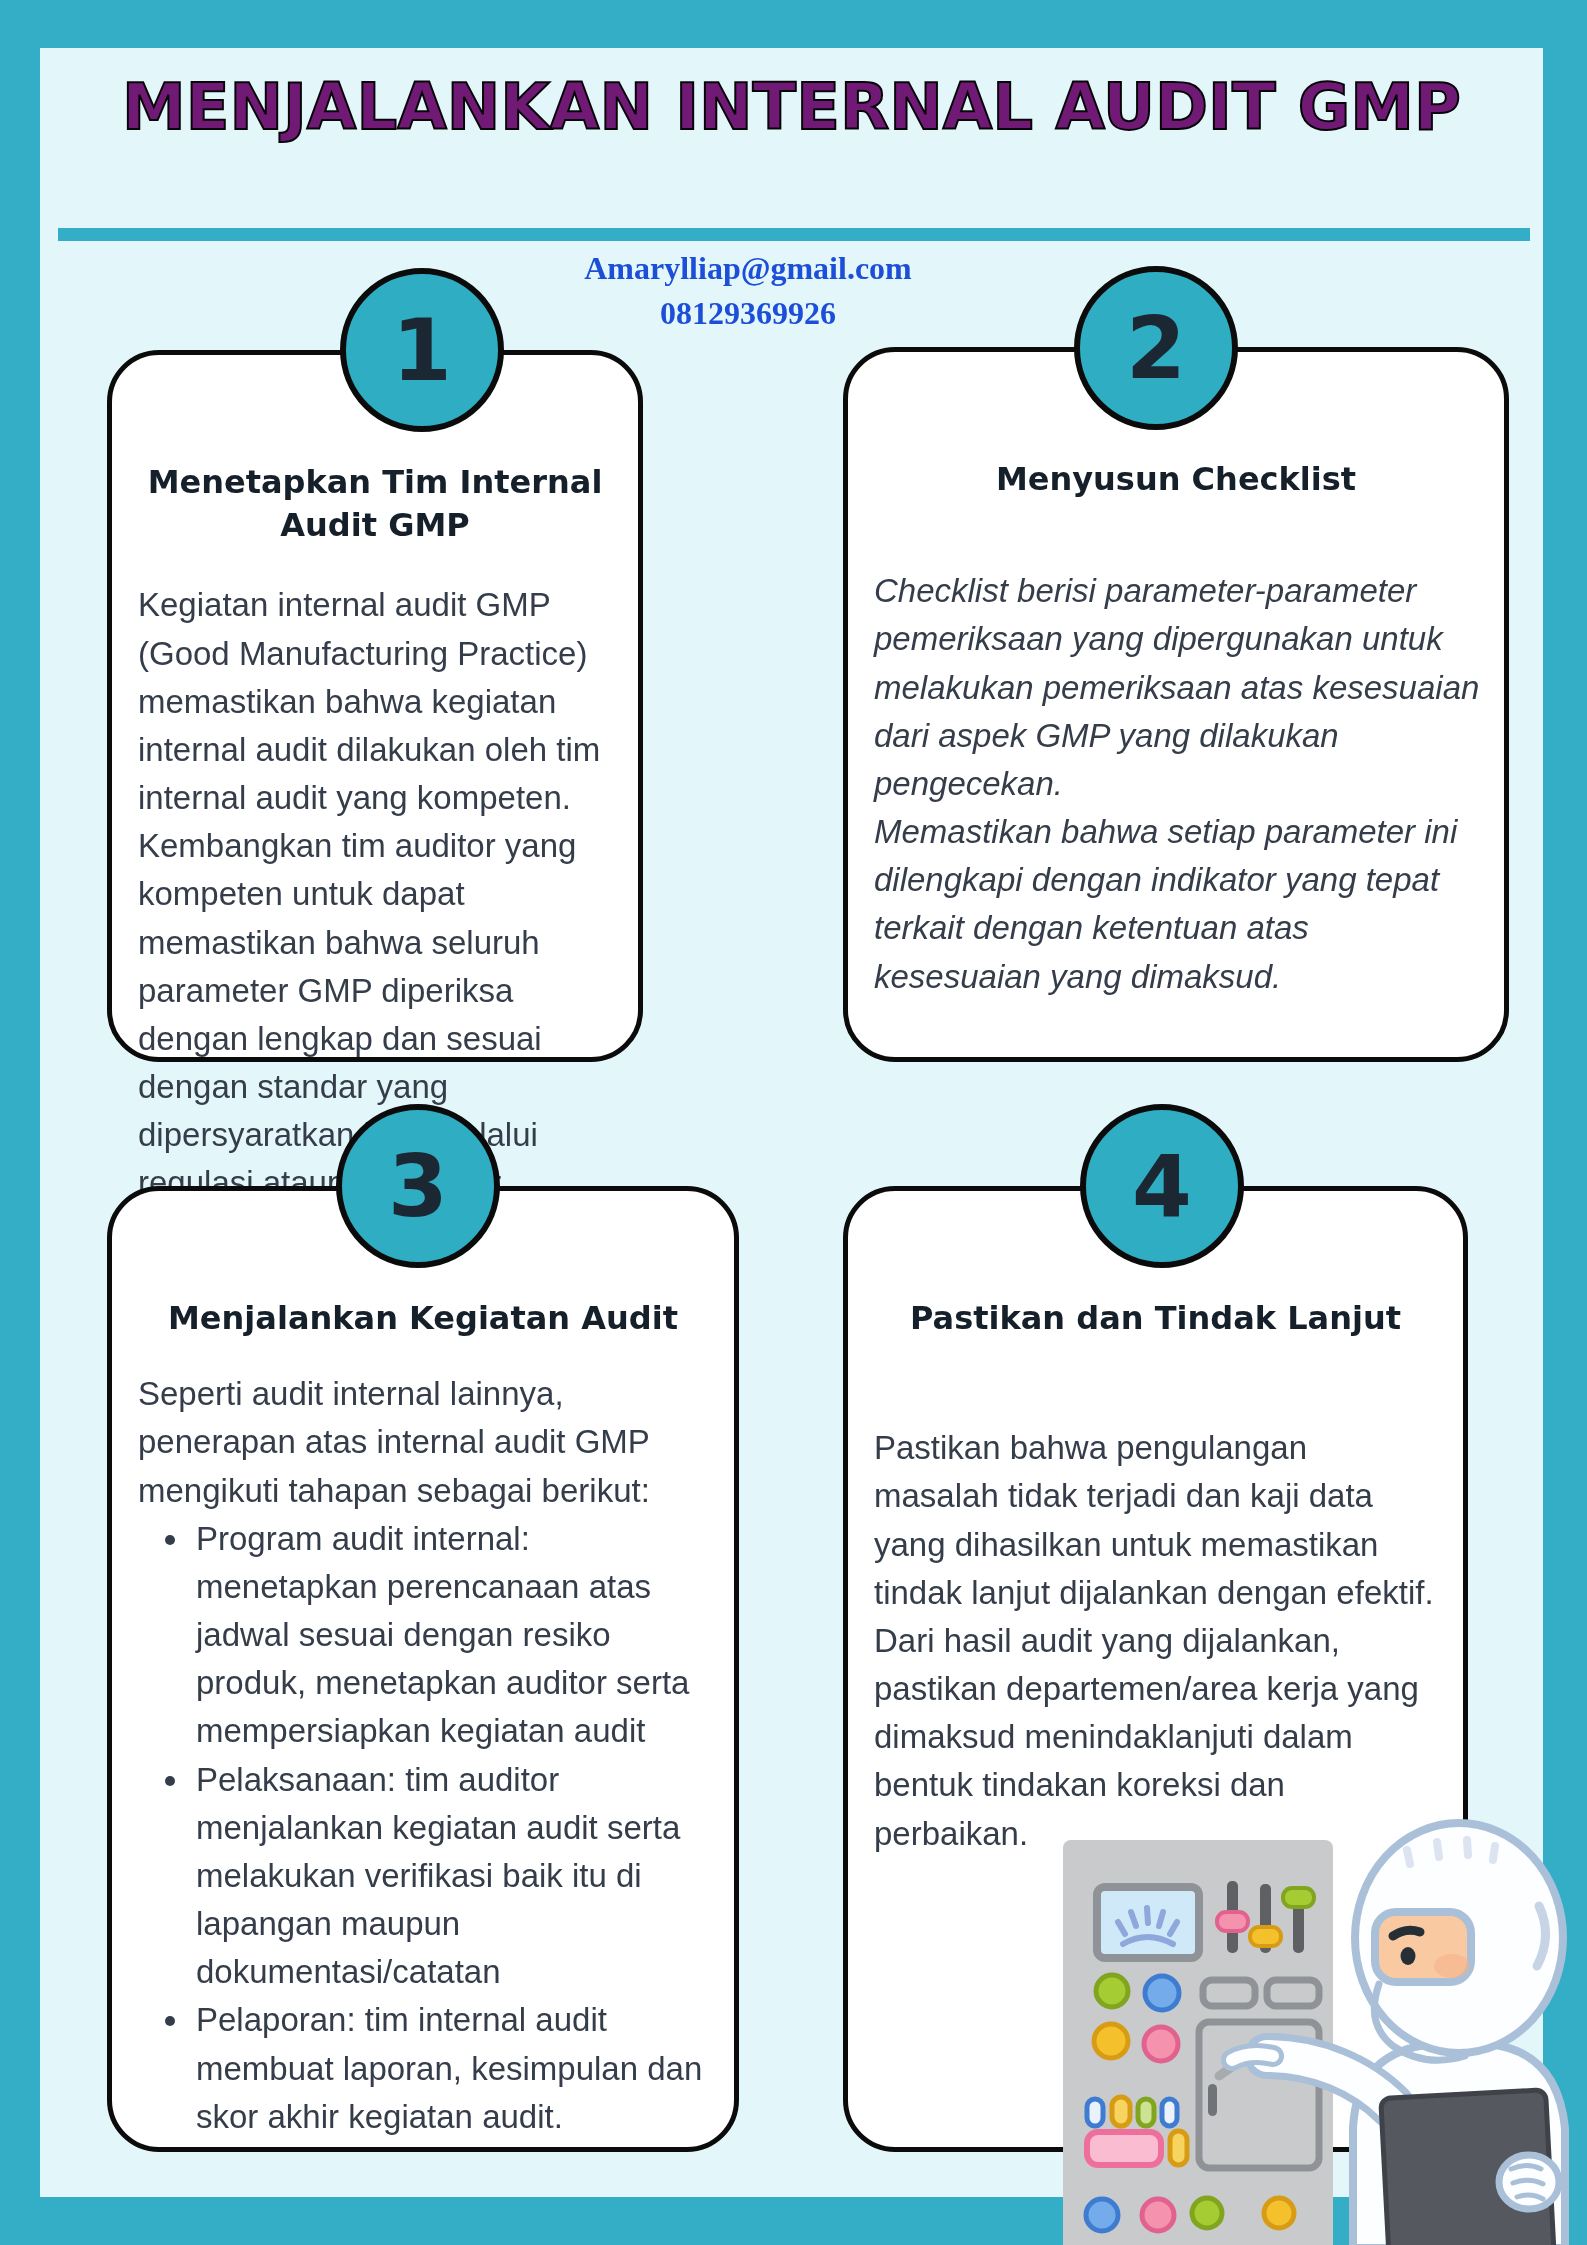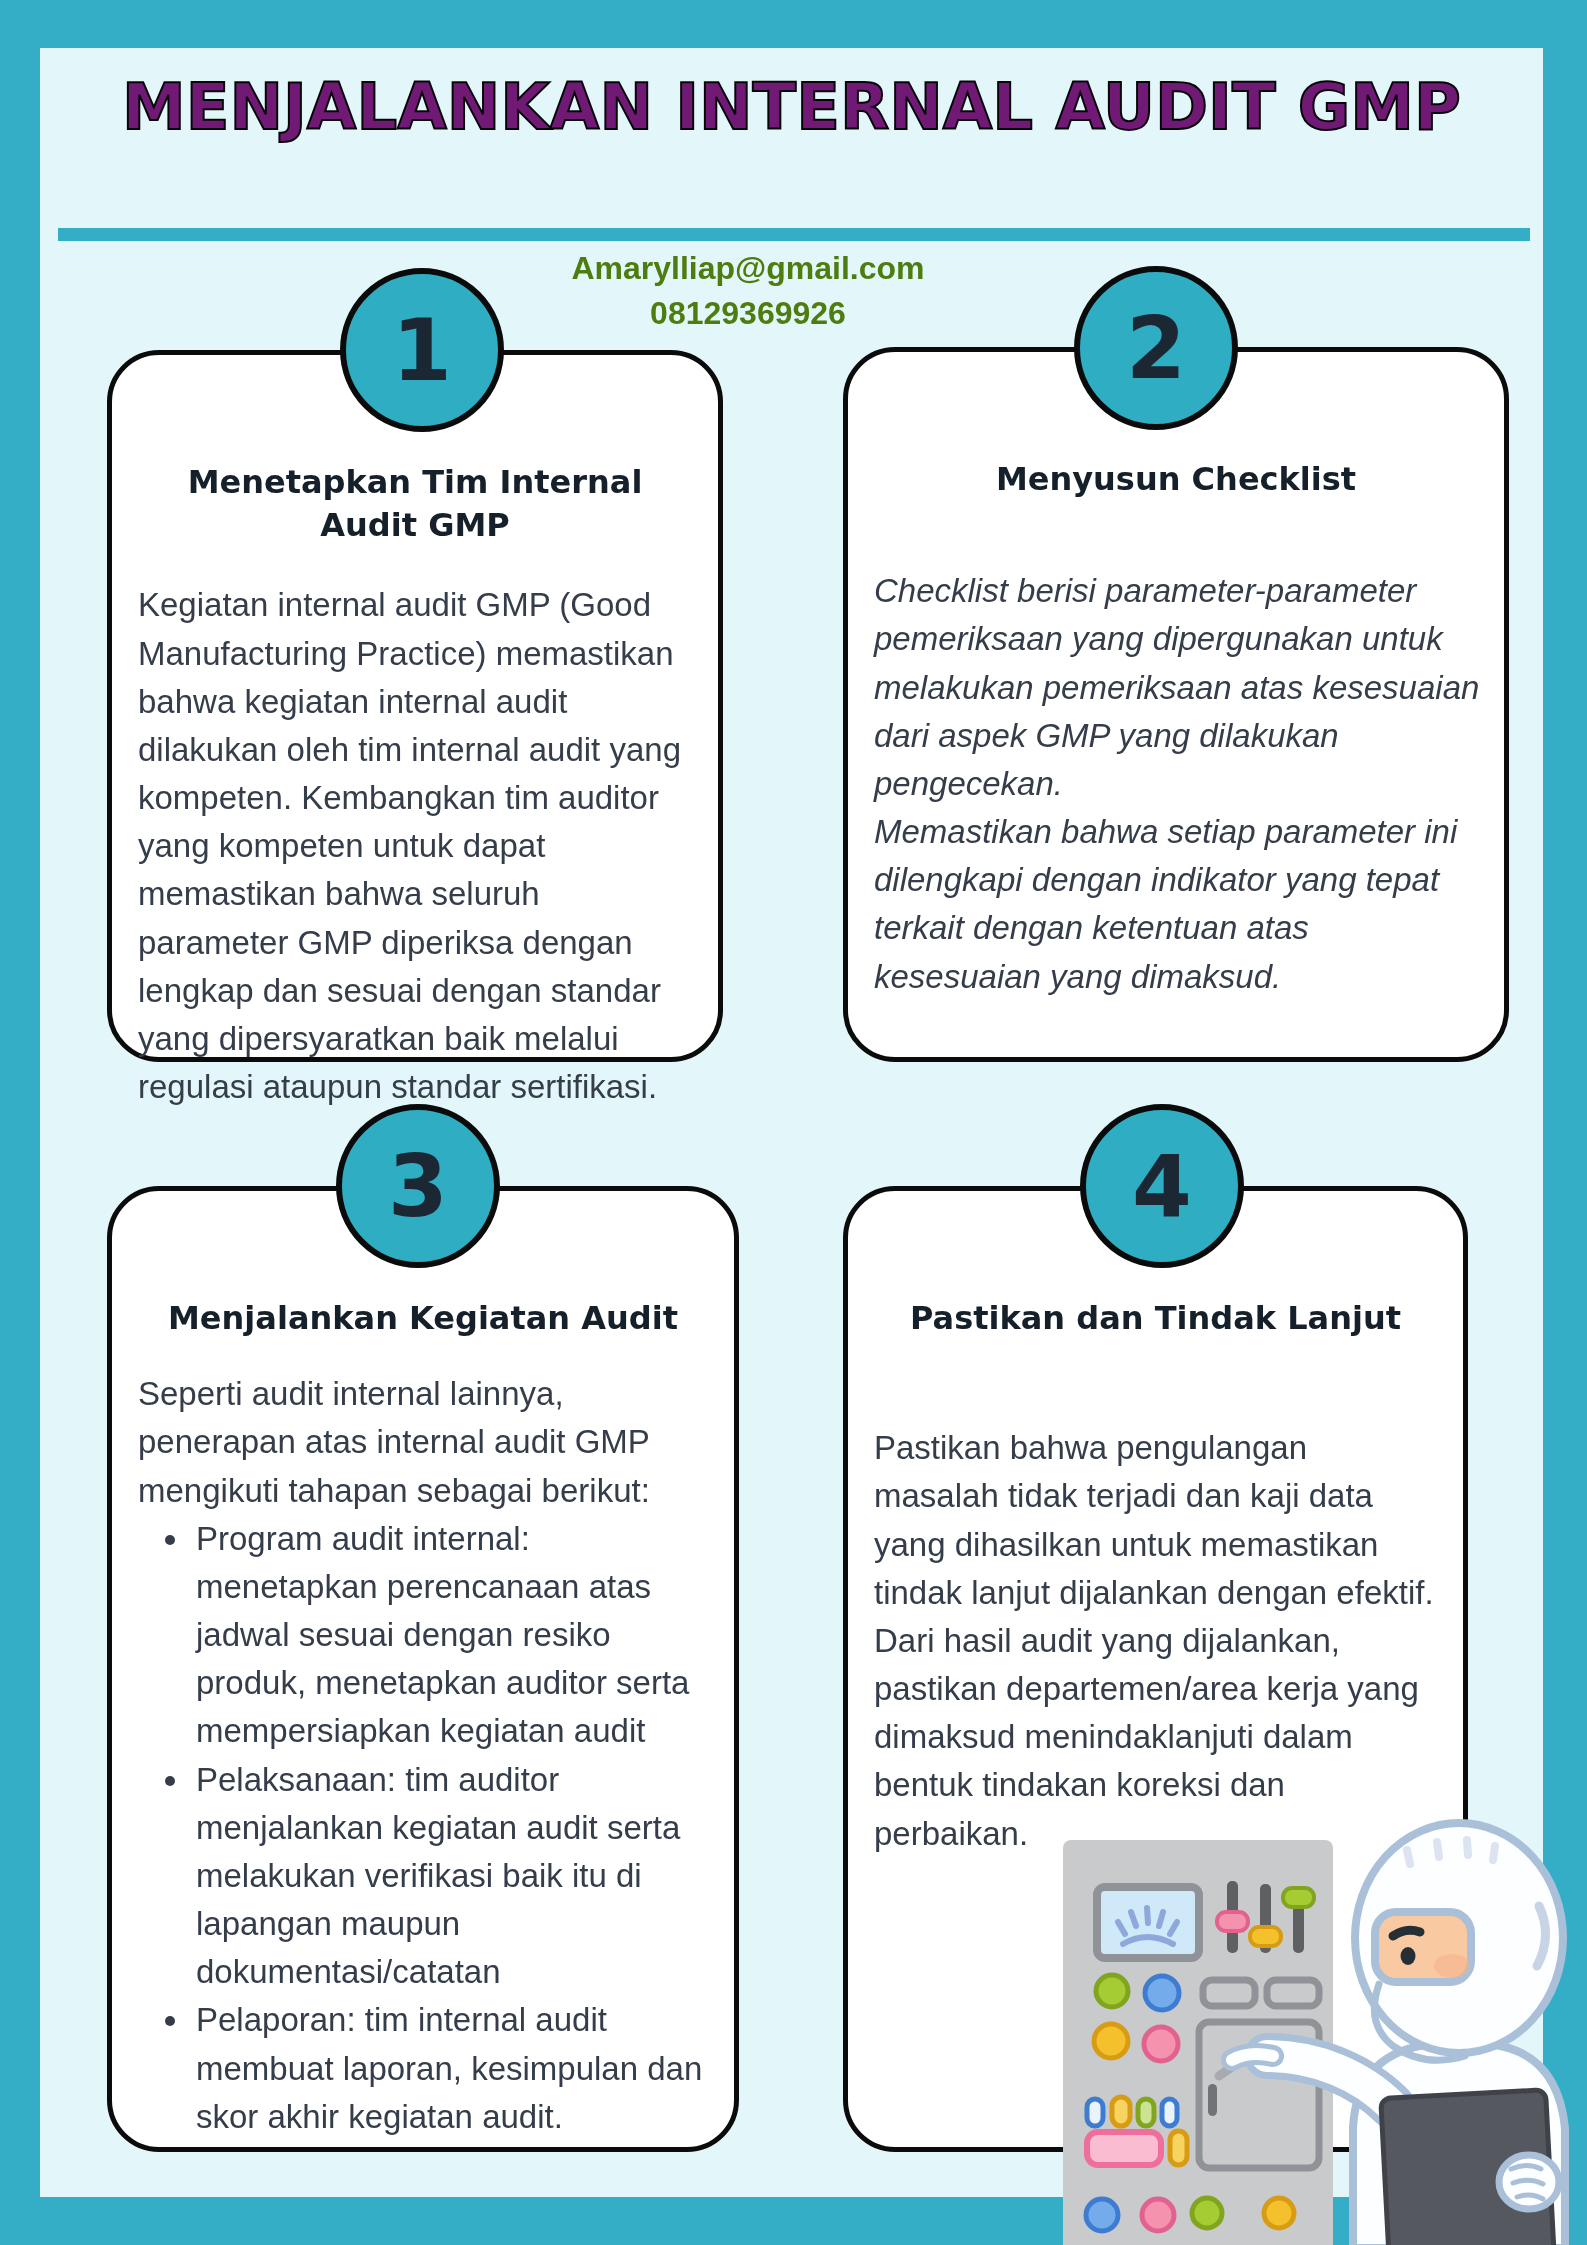--- a/index.html
+++ b/index.html
@@ -21,28 +21,28 @@
     font-family:"DejaVu Sans",sans-serif;font-weight:bold;font-size:64px;
     color:#701a75;-webkit-text-stroke:2px #060606;letter-spacing:0;
     z-index:1;
   }
   .divider{
     position:absolute;left:58px;top:228px;width:1472px;height:13px;
     background:#33aec6;z-index:1;
   }
   .contact{
     position:absolute;left:0;top:246px;width:1496px;text-align:center;
-    font-family:Liberation Sans, sans-serif;font-weight:bold;font-size:32px;
-    line-height:45px;color:#4d7c0f;z-index:2;
+    font-family:Liberation Serif, serif;font-weight:bold;font-size:32px;
+    line-height:45px;color:#1d4ed8;z-index:2;
   }
   .card{
     position:absolute;background:#ffffff;border:5px solid #0b0b0b;
     border-radius:52px;box-sizing:border-box;z-index:1;
   }
-  .card1{left:107px;top:350px;width:616px;height:712px;}
+  .card1{left:107px;top:350px;width:536px;height:712px;}
   .card2{left:843px;top:347px;width:666px;height:715px;}
   .card3{left:107px;top:1186px;width:632px;height:966px;}
   .card4{left:843px;top:1186px;width:625px;height:966px;}
   .card-title{
     margin:106px 18px 0;text-align:center;
     font-family:"DejaVu Sans",sans-serif;font-weight:bold;font-size:32px;
     line-height:1.35;color:#15202b;
   }
   .card1 .card-title{max-width:470px;margin-left:auto;margin-right:auto;}
   .card-body{

